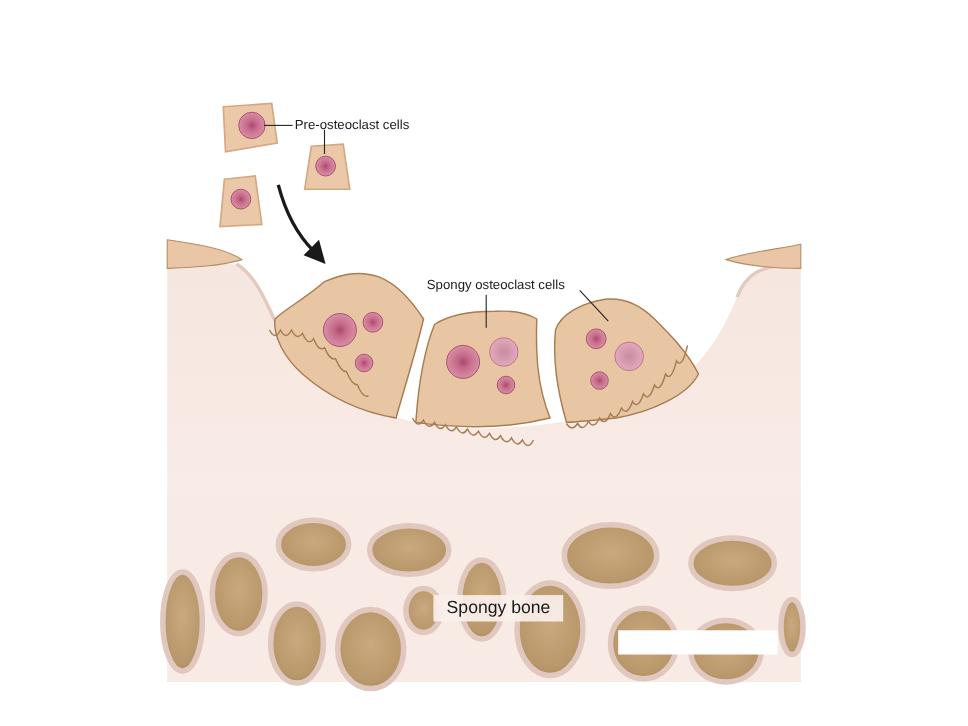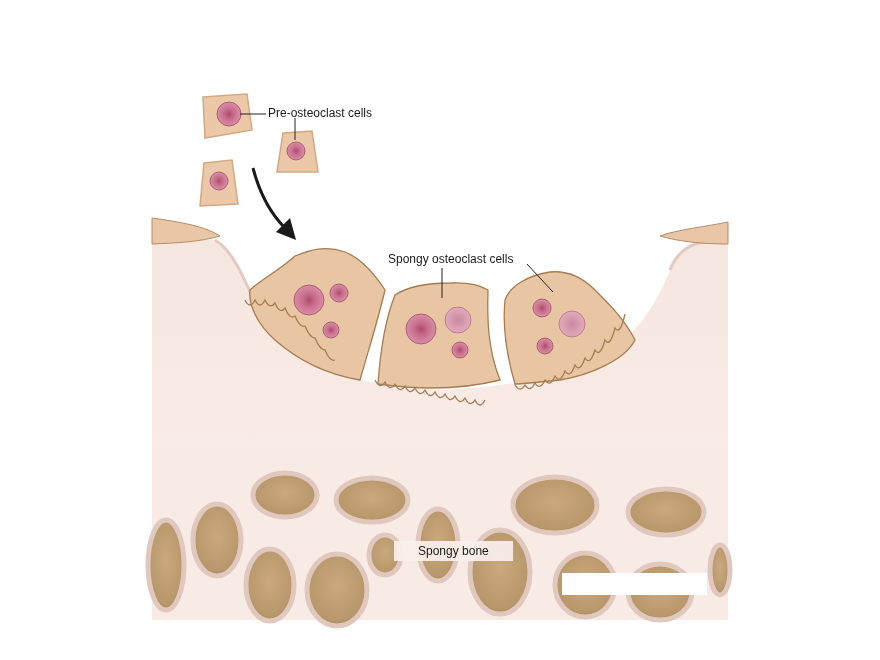--- a/index.html
+++ b/index.html
@@ -1,19 +1,19 @@
 <!DOCTYPE html>
 <html><head>
 <meta charset="utf-8">
 <style>
   html, body { margin:0; padding:0; background:#ffffff; }
   body { width:880px; height:660px; position:relative; overflow:hidden; font-family:"Liberation Sans", sans-serif; }
   #stage { position:absolute; left:0; top:0; width:880px; height:624px; }
   .label { position:absolute; font-size:12px; color:#1a1a1a; white-space:nowrap; }
-  .label-box { position:absolute; font-size:12px; color:#1a1a1a; background:rgba(250,240,236,0.92); padding:3px 24px; white-space:nowrap; }
+  .label-box { position:absolute; font-size:16px; color:#1a1a1a; background:rgba(250,240,236,0.92); padding:3px 12px; white-space:nowrap; }
   .mask-box { position:absolute; background:#ffffff; }
 </style>
 </head>
 <body>
 
 <div id="stage">
   <svg width="880" height="660" viewBox="0 0 880 660" xmlns="http://www.w3.org/2000/svg">
     <defs>
       <radialGradient id="nuc" cx="50%" cy="50%" r="50%">
         <stop offset="0%" stop-color="#a94a6e"></stop>

